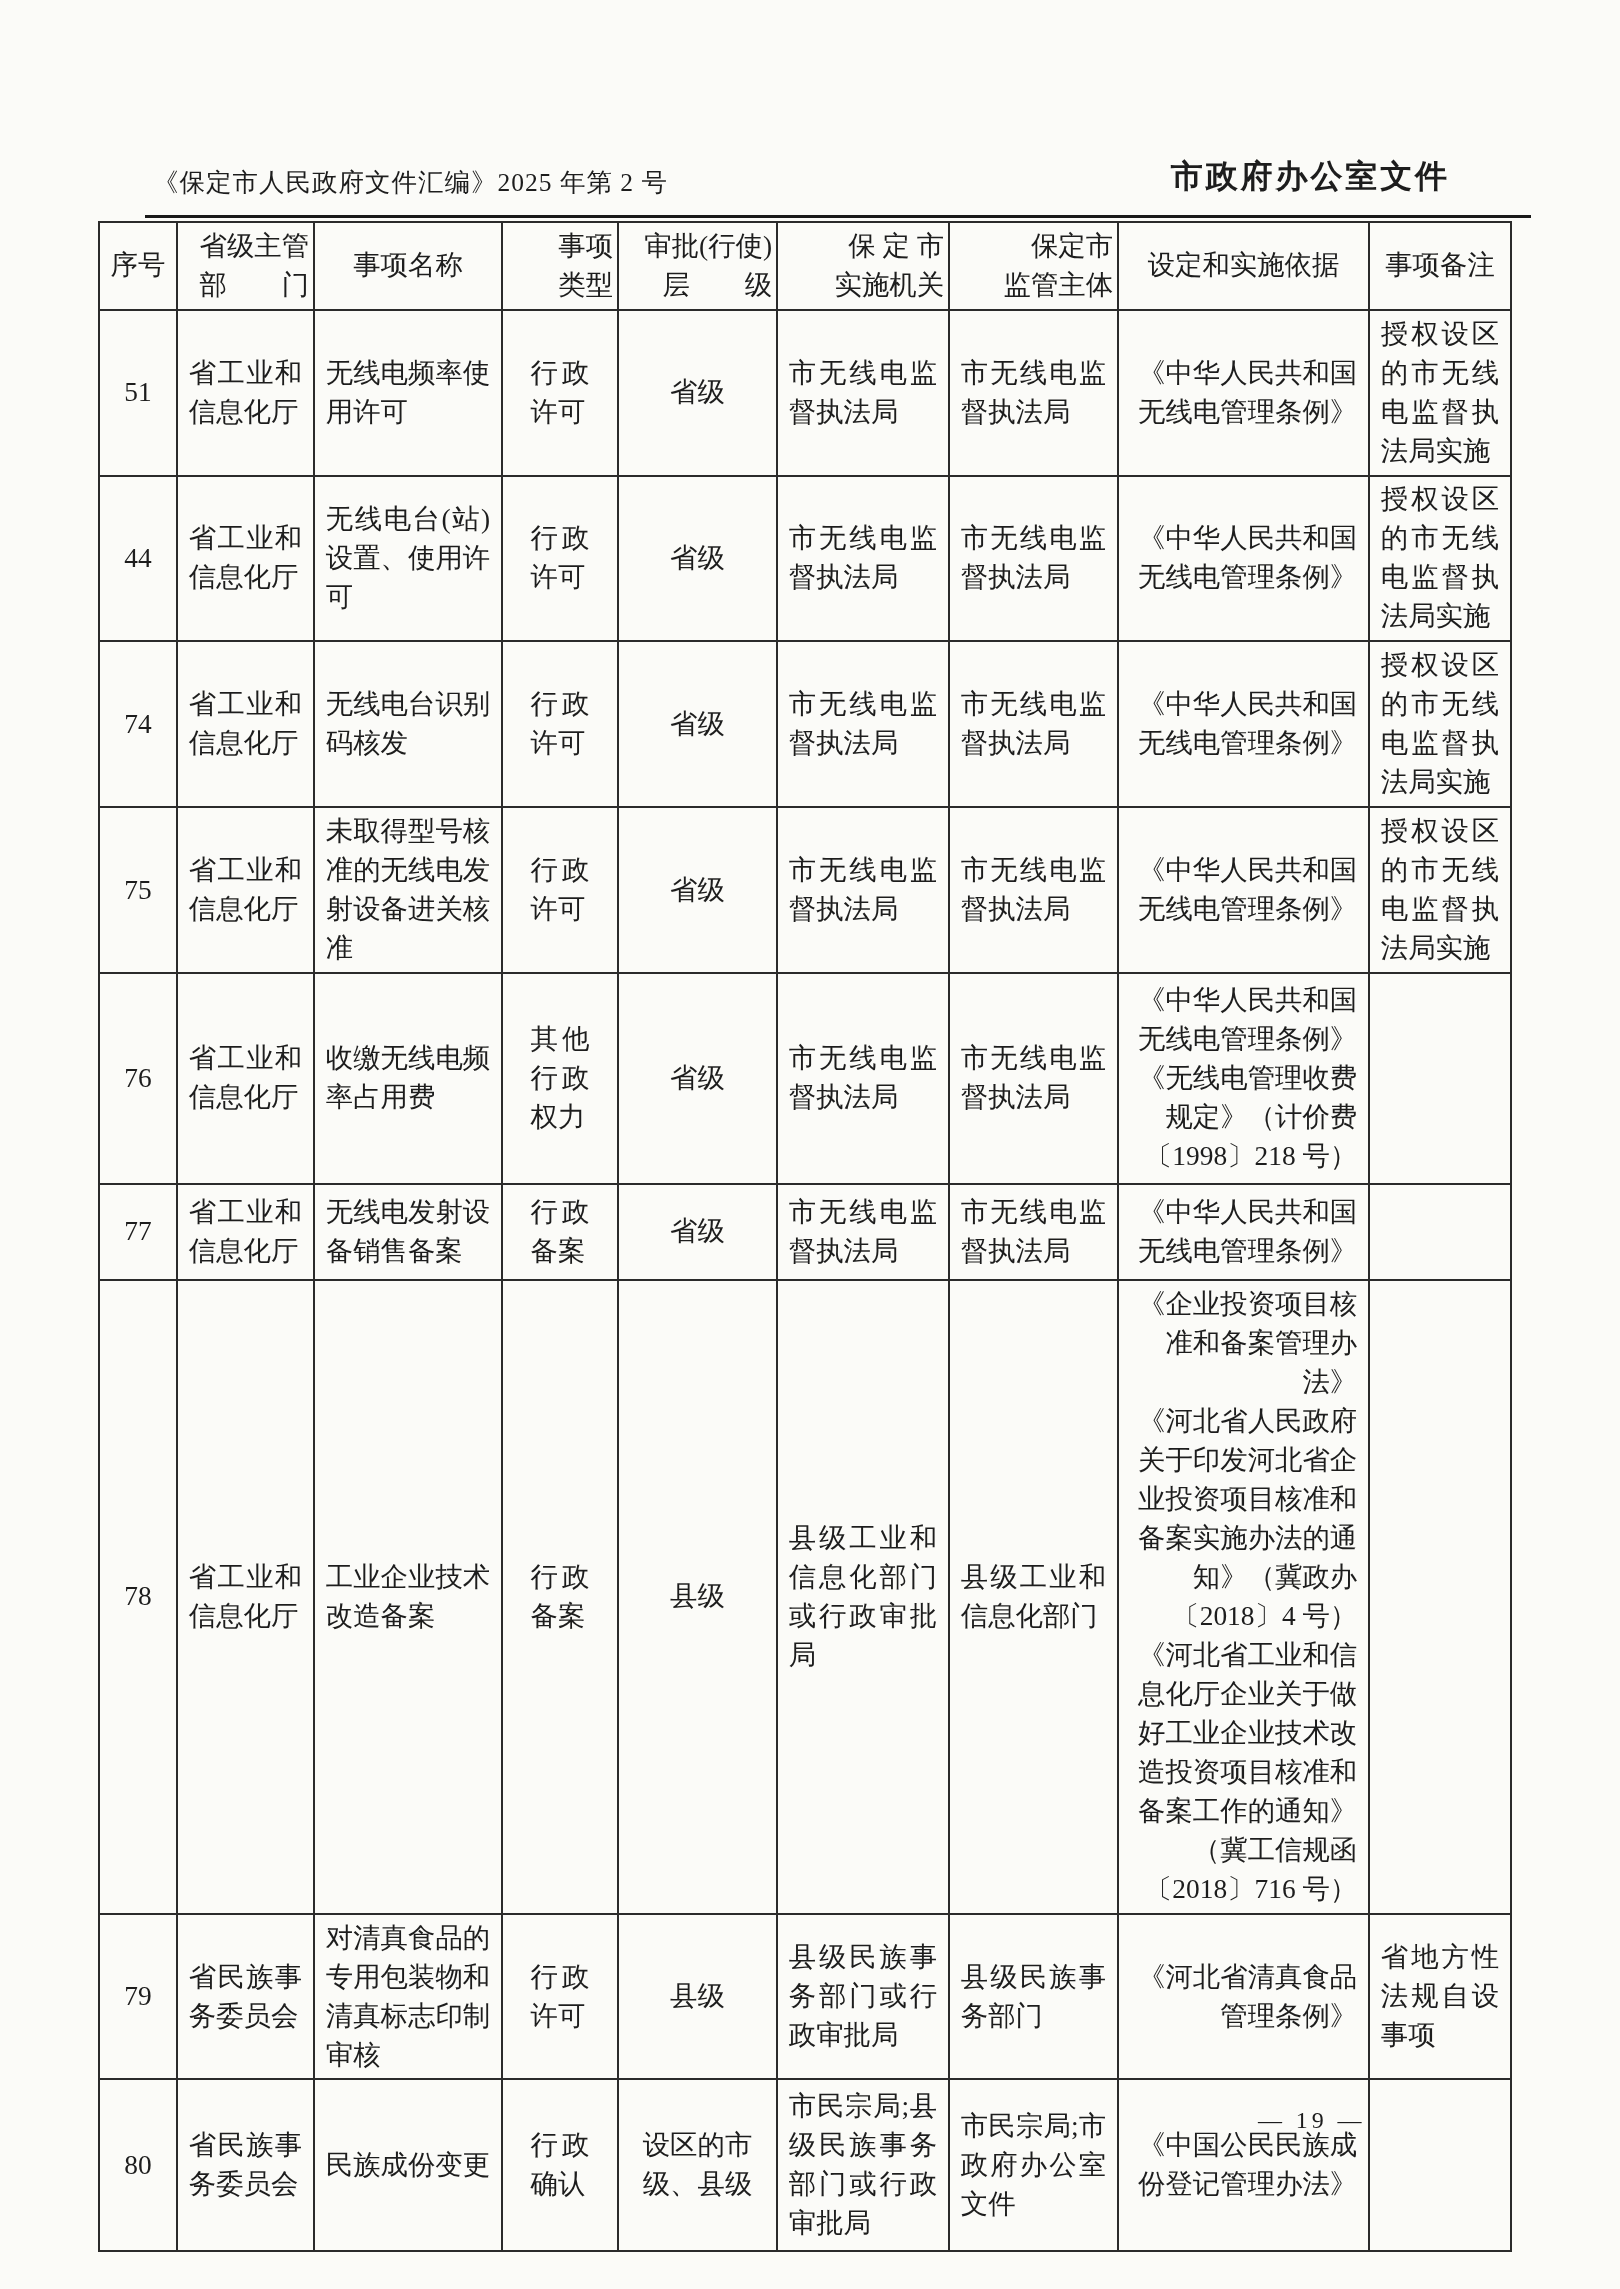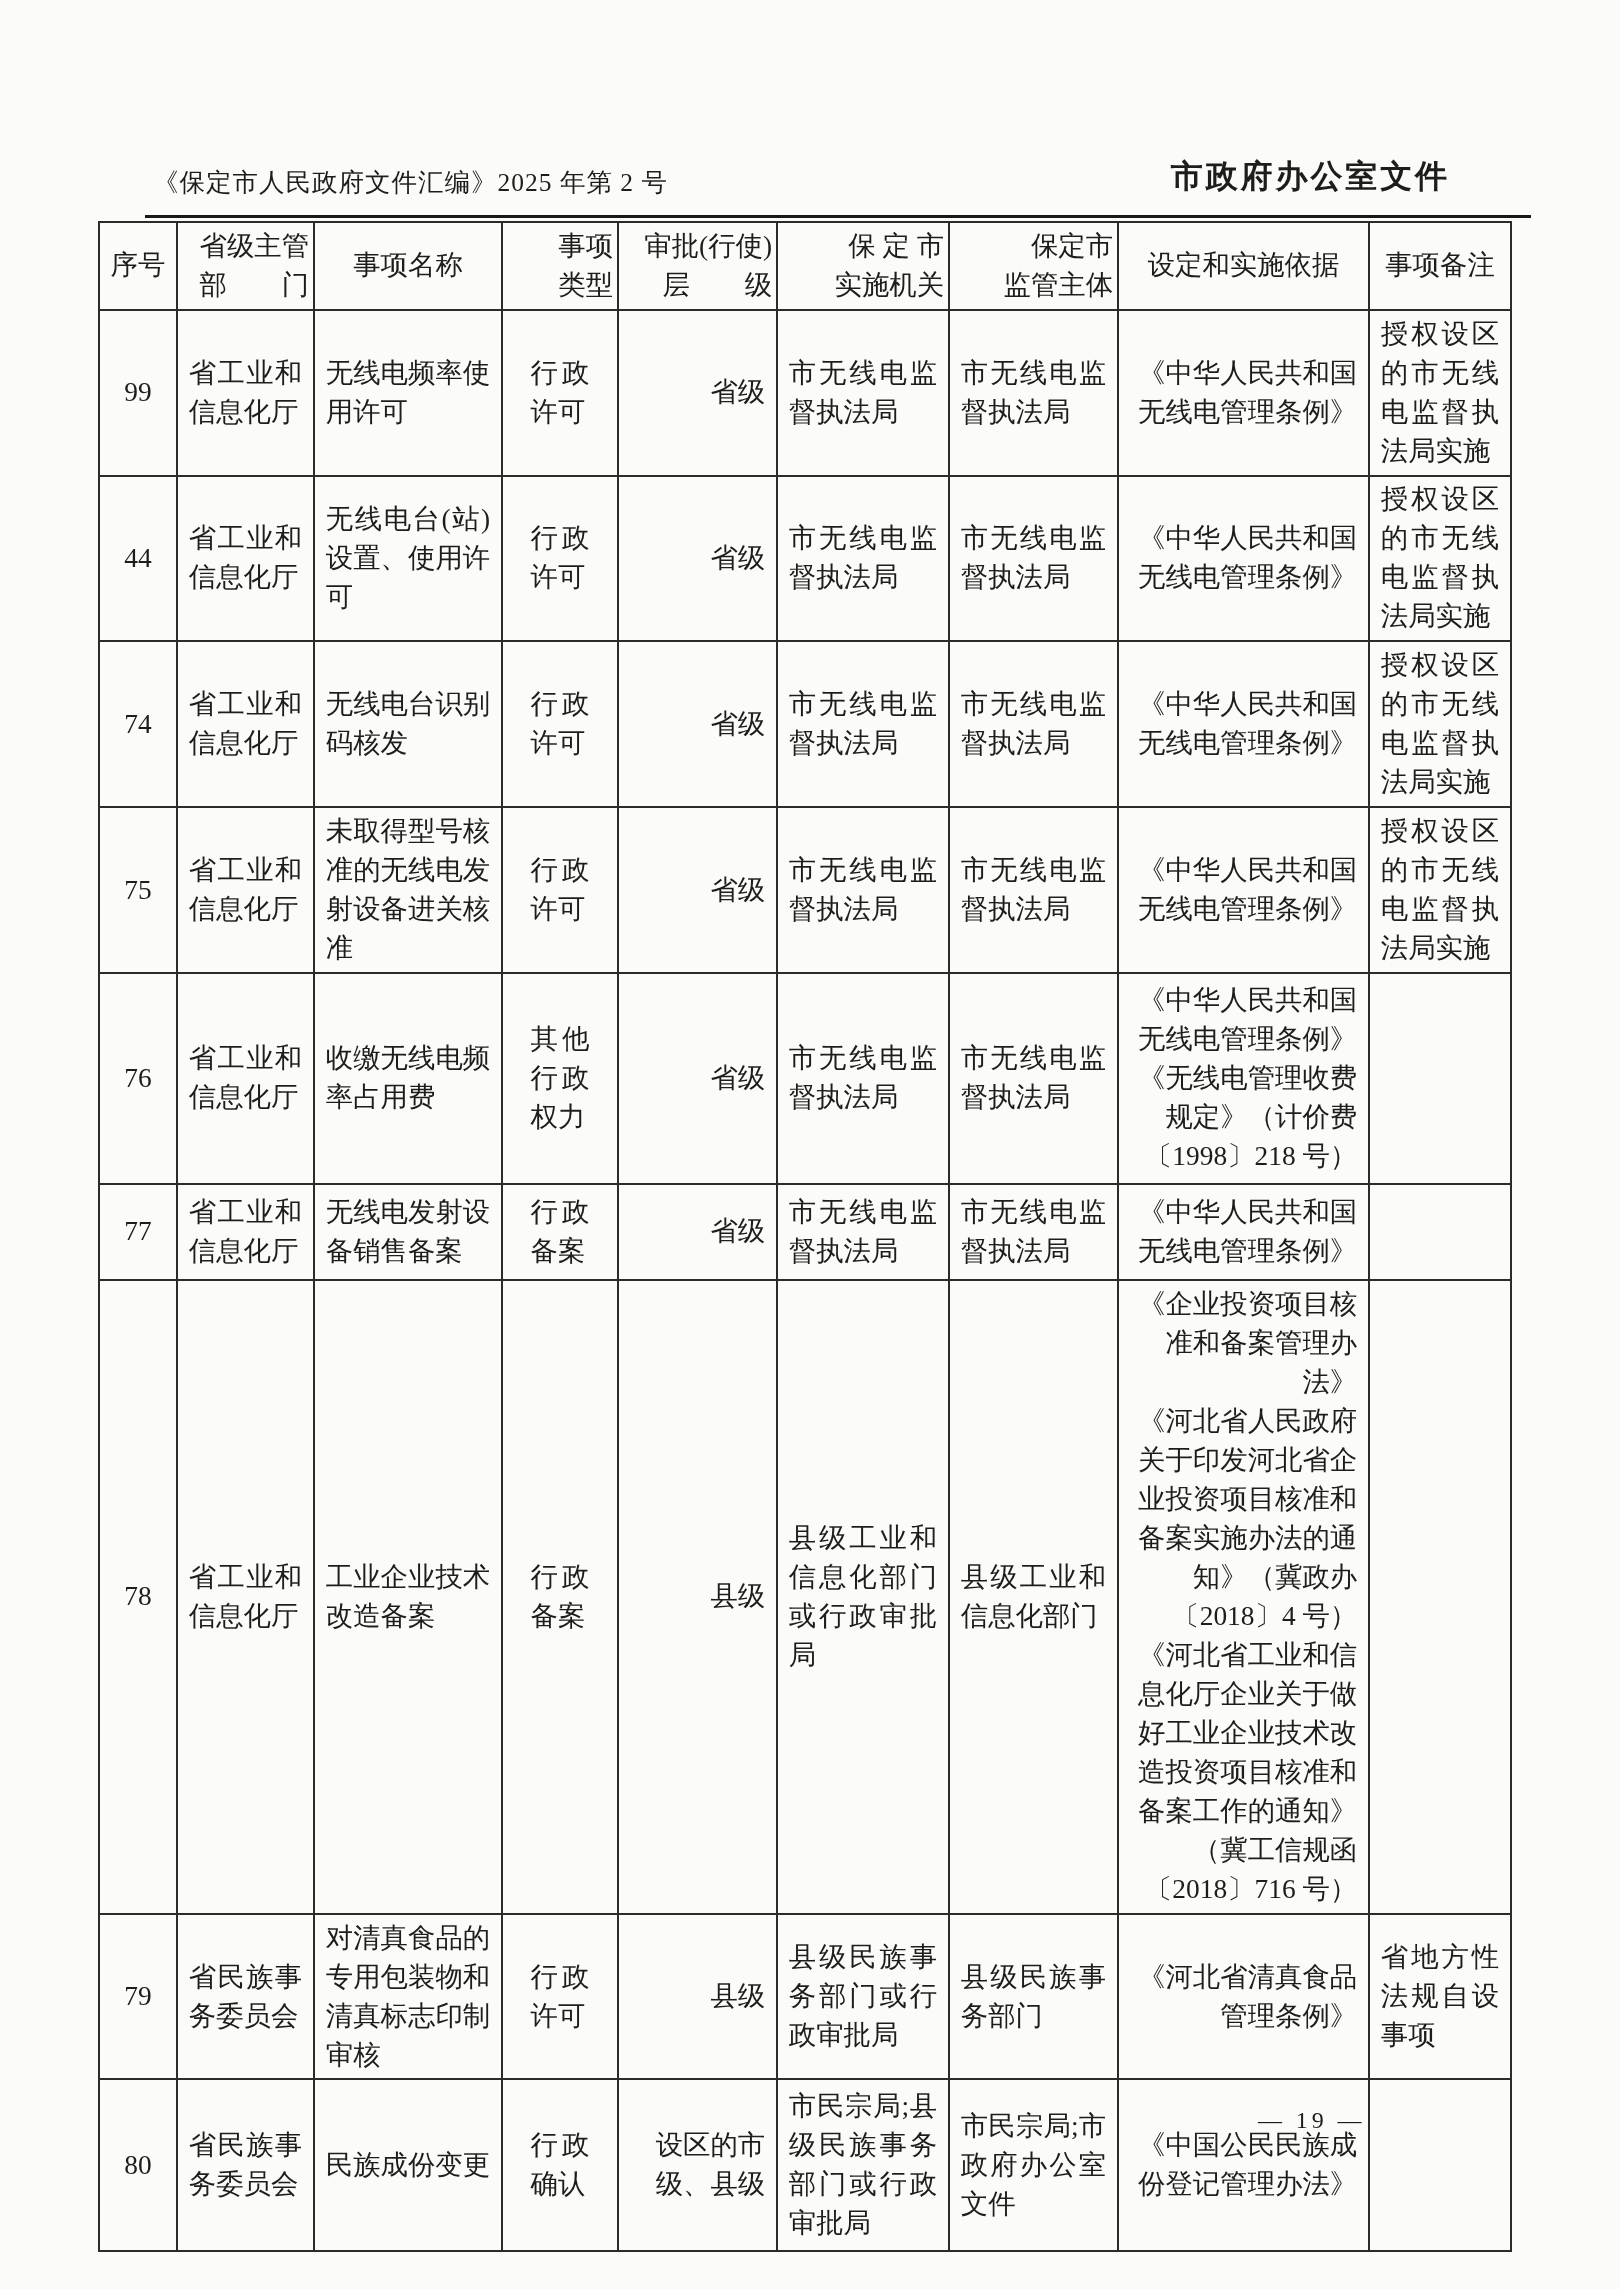--- a/index.html
+++ b/index.html
@@ -43,21 +43,21 @@
   tr.rh-76   { height: 211px; }
   tr.rh-77   { height: 96px; }
   tr.rh-78   { height: 529px; }
   tr.rh-79   { height: 157px; }
   tr.rh-80   { height: 172px; }
   .c-no     { text-align: center; }
   .c-dept, .c-name, .c-impl, .c-sup, .c-remark {
     text-align: justify; text-justify: inter-ideograph;
   }
   .c-type .type-inner { width: 2.15em; margin: 0 auto; text-align: justify; }
-  .c-level { text-align: right; border-radius: 13px; }
+  .c-level { text-align: center; border-radius: 13px; }
   .c-basis { font-size: 25.5px; padding: 3.9px 10.8px; }
   .c-basis p { margin: 0; line-height: 39px; text-align: right; }
   .page-num {
     position: absolute; left: 1258px; top: 2107px;
     font-size: 24px; letter-spacing: 3.9px; white-space: nowrap;
   }
 </style>
 </head>
 <body>
 
@@ -100,21 +100,21 @@
       <th>
         <div class="th-line">保定市</div>
         <div class="th-line">监管主体</div>
       </th>
       <th>设定和实施依据</th>
       <th>事项备注</th>
     </tr>
   </thead>
   <tbody>
     <tr class="rh-std">
-      <td class="c-no">99</td>
+      <td class="c-no">51</td>
       <td class="c-dept">省工业和信息化厅</td>
       <td class="c-name">无线电频率使用许可</td>
       <td class="c-type">
           <div class="type-inner">行政许可</div>
         </td>
       <td class="c-level">省级</td>
       <td class="c-impl">市无线电监督执法局</td>
       <td class="c-sup">市无线电监督执法局</td>
       <td class="c-basis">
           <p>《中华人民共和国无线电管理条例》</p>

